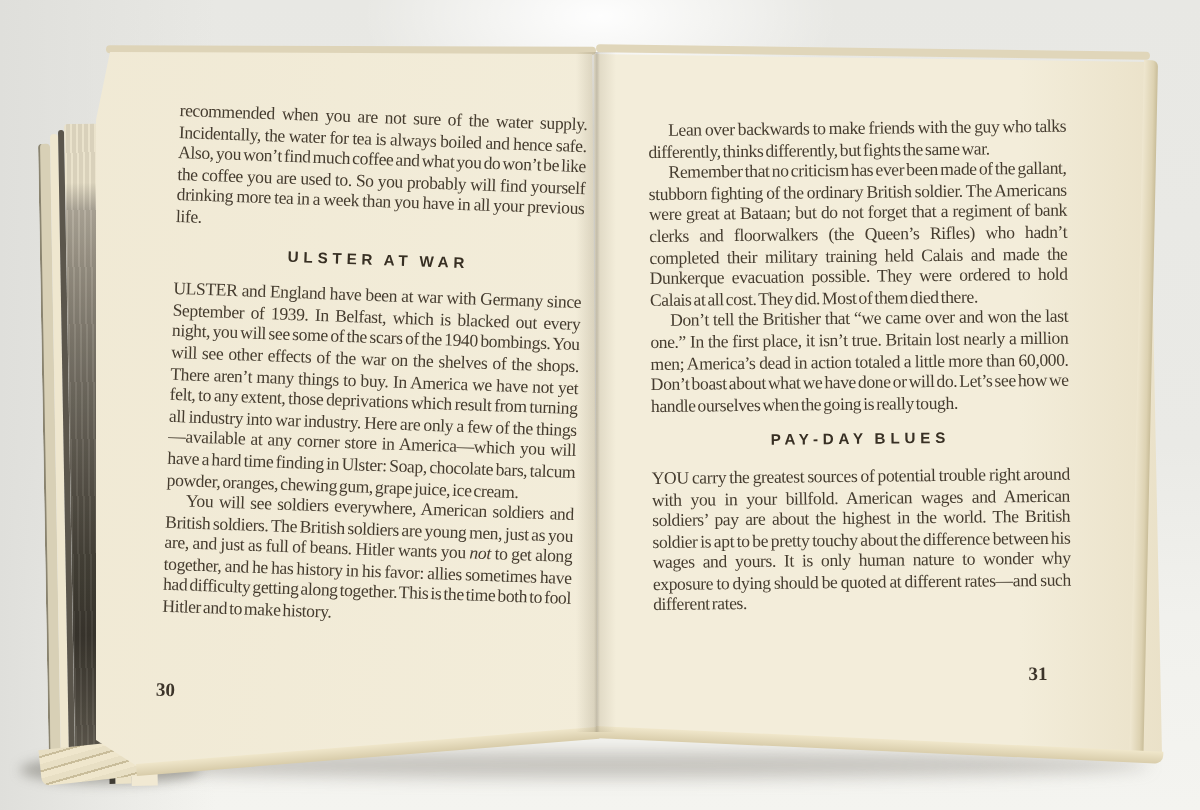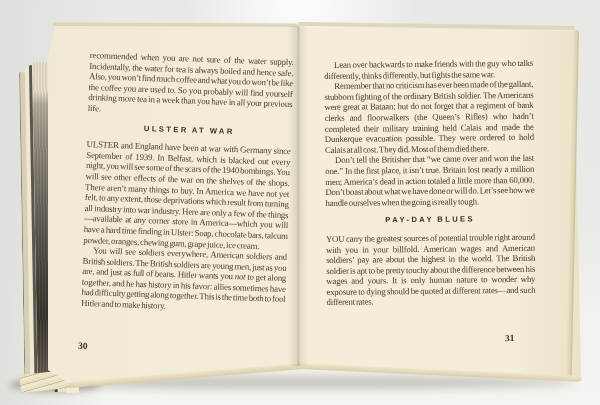--- a/index.html
+++ b/index.html
@@ -54,21 +54,21 @@
     letter-spacing:-0.2px;word-spacing:-1px;transform-origin:0 0;}
   .tb-left{left:90px;top:50px;width:204px;transform:rotate(2deg);}
   .tb-right{left:324px;top:60px;width:209px;transform:rotate(-0.6deg);}
   .textblock p.body{margin:0;text-align:justify;}
   .textblock p.indent{text-indent:10px;}
   .textblock .italic{font-style:italic;}
   .heading{font-family:"Liberation Sans",sans-serif;font-weight:bold;font-size:7.6px;
     letter-spacing:2.4px;text-align:center;color:#372f23;margin:8px 0 7px;}
   .pagenum{position:absolute;font-size:9.5px;font-weight:bold;color:#3c342a;}
   .pn-left{left:78px;top:341px;transform:rotate(2deg);}
-  .pn-right{left:505px;top:333px;width:28px;text-align:left;transform:rotate(-0.6deg);}
+  .pn-right{left:505px;top:333px;width:28px;text-align:center;transform:rotate(-0.6deg);}
 </style>
 </head>
 <body>
 
 <div class="scene">
   <div class="abs book-shadow"></div>
   <div class="abs stack-shadow"></div>
 
   <div>
     <div class="strip s1"></div>

